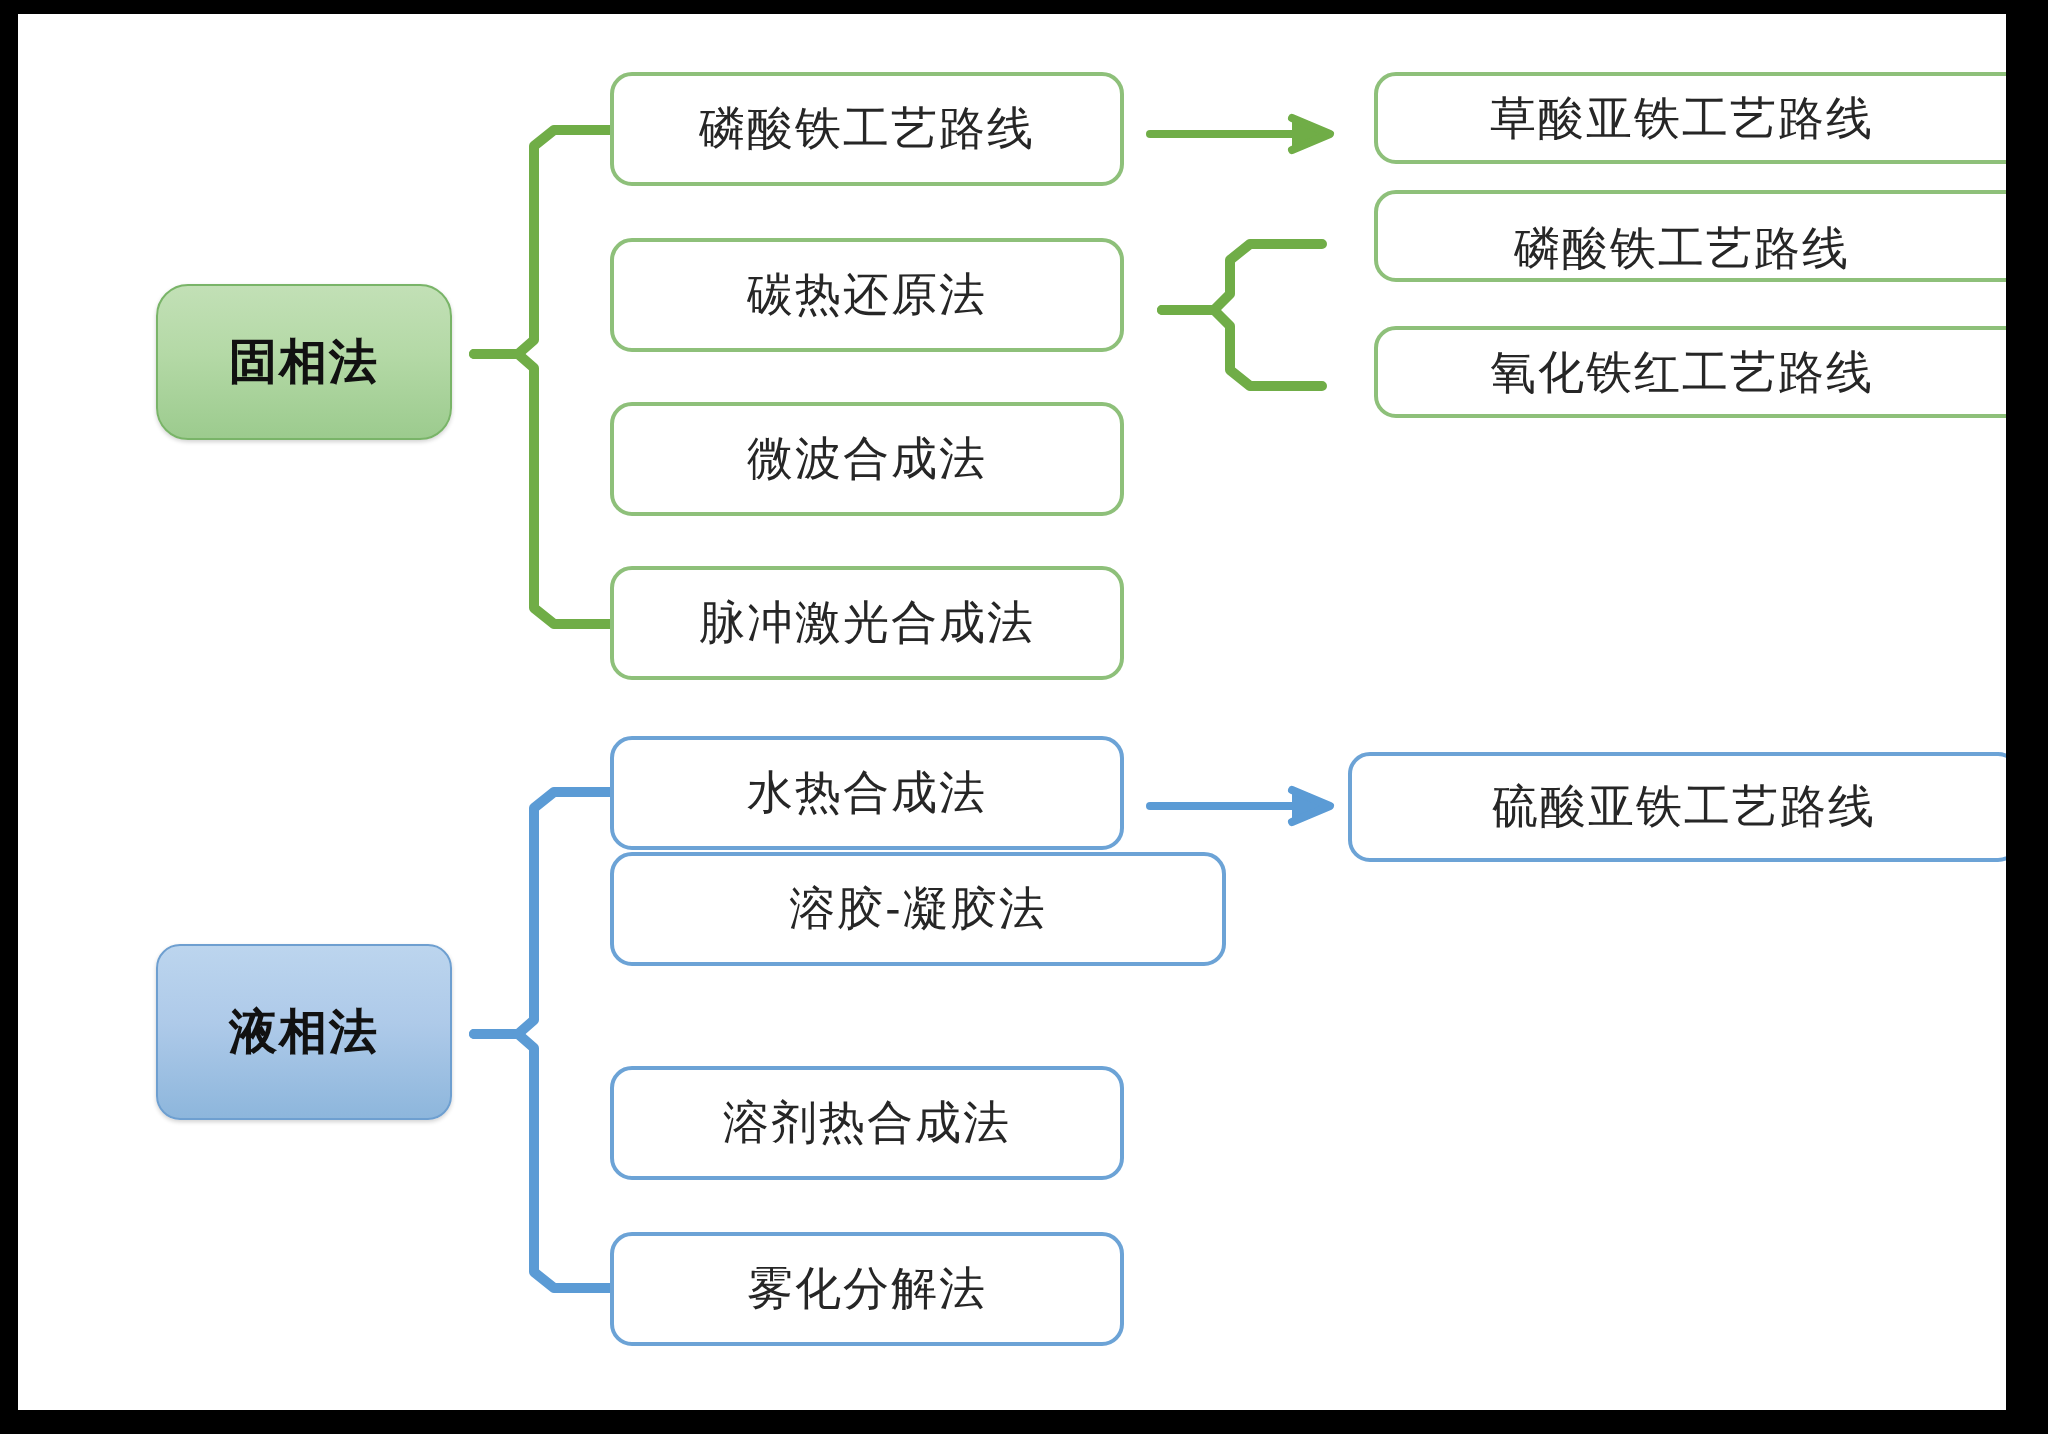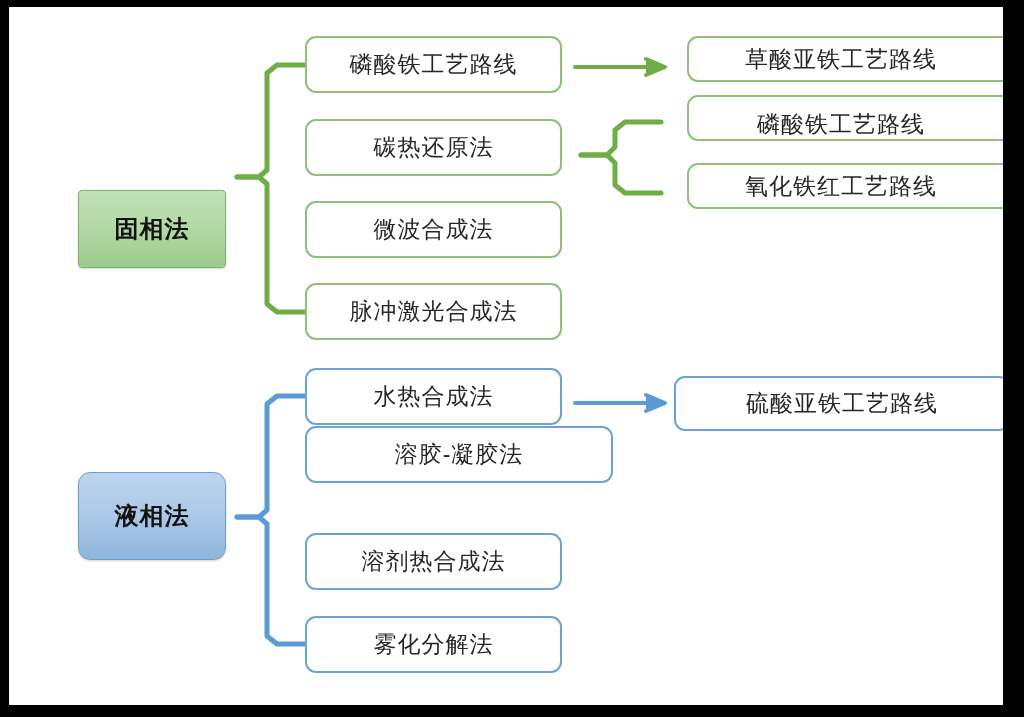--- a/index.html
+++ b/index.html
@@ -29,23 +29,22 @@
     align-items: center;
     justify-content: center;
     font-size: 24px;
     font-weight: bold;
     color: #111111;
     letter-spacing: 1px;
   }
   .node-green {
     background: linear-gradient(to bottom, #c2e0b6 0%, #b4d9a6 45%, #9ccb8e 100%);
     border: 1px solid #79b468;
-    border-radius: 4px;
+    border-radius: 16px;
     box-shadow: 0 1px 2px rgba(0,0,0,0.18);
-    margin-top: 48px;
   }
   .node-blue {
     background: linear-gradient(to bottom, #bcd5ee 0%, #aecae9 45%, #8db6dc 100%);
     border: 1px solid #6e9fd0;
     border-radius: 12px;
     box-shadow: 0 1px 2px rgba(0,0,0,0.18);
   }
   .box {
     position: absolute;
     box-sizing: border-box;

